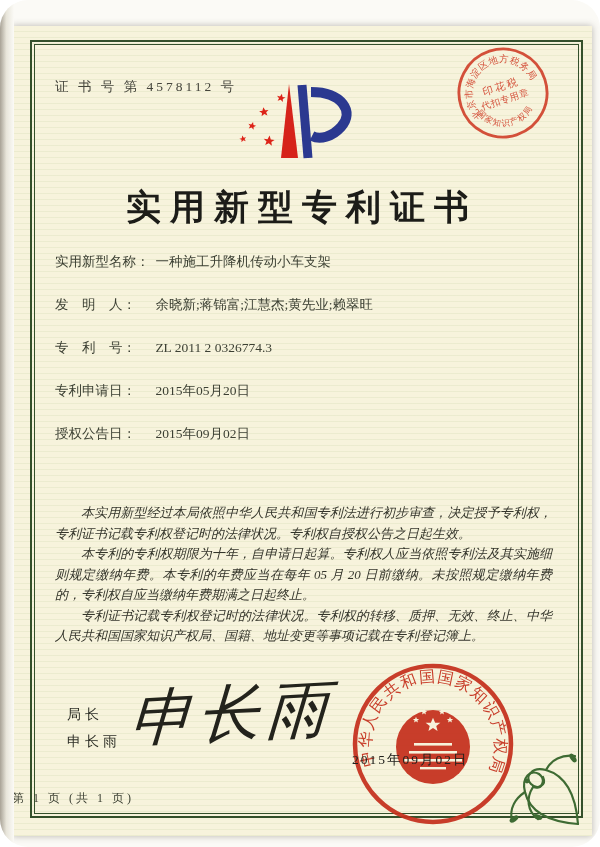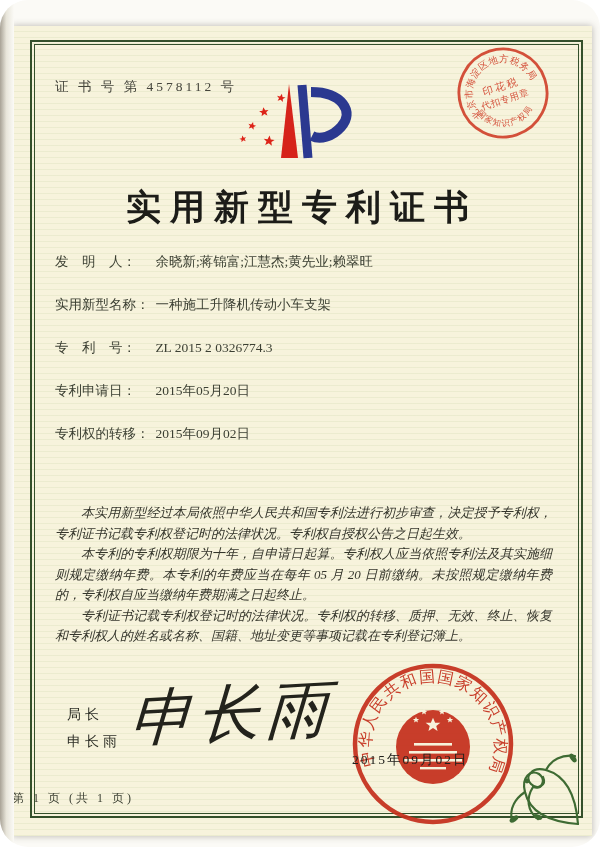--- a/index.html
+++ b/index.html
@@ -83,45 +83,45 @@
         </text>
         <text x="50" y="47" font-size="9.5" text-anchor="middle" letter-spacing="2">印花税</text>
         <text x="50" y="59" font-size="8.5" text-anchor="middle" letter-spacing="0.5">代扣专用章</text>
       </g>
     </svg>
 
     <div class="title">实用新型专利证书</div>
 
     <ul class="fields">
       <li>
+        <span class="flabel">实用新型名称：</span>
+        <span>一种施工升降机传动小车支架</span>
+      </li>
+      <li>
         <span class="flabel">发　明　人：</span>
         <span>余晓新;蒋锦富;江慧杰;黄先业;赖翠旺</span>
       </li>
       <li>
-        <span class="flabel">实用新型名称：</span>
-        <span>一种施工升降机传动小车支架</span>
-      </li>
-      <li>
         <span class="flabel">专　利　号：</span>
-        <span>ZL 2015 2 0326774.3</span>
+        <span>ZL 2011 2 0326774.3</span>
       </li>
       <li>
         <span class="flabel">专利申请日：</span>
         <span>2015年05月20日</span>
       </li>
       <li>
-        <span class="flabel">专利权的转移：</span>
+        <span class="flabel">授权公告日：</span>
         <span>2015年09月02日</span>
       </li>
     </ul>
 
     <div class="body-text">
       <p>本实用新型经过本局依照中华人民共和国专利法进行初步审查，决定授予专利权，专利证书记载专利权登记时的法律状况。专利权自授权公告之日起生效。</p>
       <p>本专利的专利权期限为十年，自申请日起算。专利权人应当依照专利法及其实施细则规定缴纳年费。本专利的年费应当在每年 05 月 20 日前缴纳。未按照规定缴纳年费的，专利权自应当缴纳年费期满之日起终止。</p>
-      <p>专利证书记载专利权登记时的法律状况。专利权的转移、质押、无效、终止、恢复和专利权人的姓名或名称、国籍、地址变更等事项记载在专利登记簿上。</p>
+      <p>专利证书记载专利权登记时的法律状况。专利权的转移、质押、无效、终止、中华人民共和国国家知识产权局、国籍、地址变更等事项记载在专利登记簿上。</p>
     </div>
 
     <div class="sig-block">
       <div>局长</div>
       <div>申长雨</div>
     </div>
     <div class="autograph">申长雨</div>
 
     <svg class="sipo-seal" width="170" height="170" viewBox="0 0 170 170">
       <circle cx="85" cy="85" r="78" fill="none" stroke="#c5301d" stroke-width="4.5"></circle>

